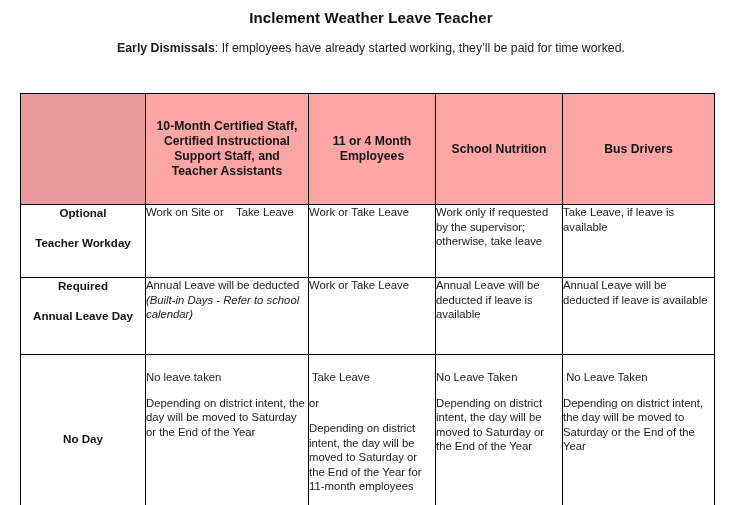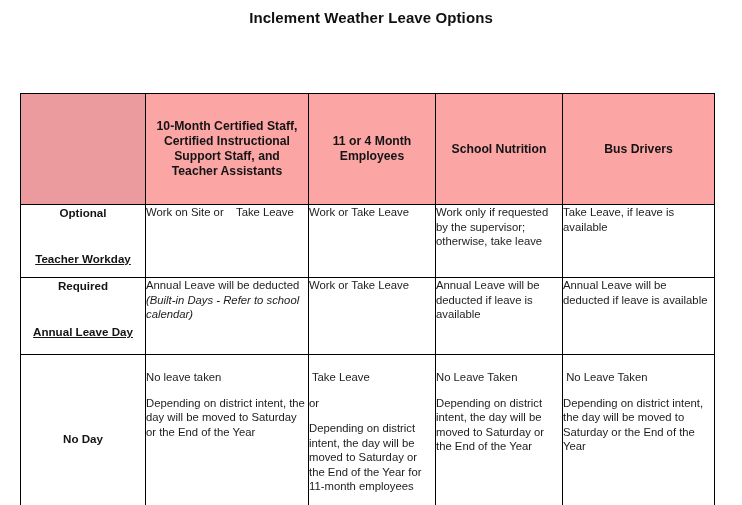--- a/index.html
+++ b/index.html
@@ -96,21 +96,21 @@
   td.row-label {
     text-align: center;
     vertical-align: middle;
     font-size: 11.6px;
     font-weight: bold;
     line-height: 15px;
     color: #141414;
     padding: 6px 6px;
   }
   td.row-label .lbl-line { display: block; }
-  td.row-label .lbl-line + .lbl-line { margin-top: 31px; text-decoration: underline; }
+  td.row-label .lbl-line + .lbl-line { margin-top: 15px; }
 
   
   td.cell {
     font-size: 11.3px;
     line-height: 14.5px;
     color: #1c1c1c;
     padding: 11px 9px 8px 9px;
     vertical-align: top;
   }
   td.cell p {
@@ -126,23 +126,24 @@
   tr.r-noday td.row-label { vertical-align: middle; }
   tr.r-noday td.cell { padding-top: 15px; }
 
   .nowrap-gap { white-space: pre; }
 </style>
 </head>
 <body>
 
 <div class="page">
 
-  <h1 class="doc-title">Inclement Weather Leave Options</h1>
-
-
+  <h1 class="doc-title">Inclement Weather Leave Teacher</h1>
+
+
+  <p class="doc-note"><b>Early Dismissals</b><span>: If employees have already started working, they’ll be paid for time worked.</span></p>
 
   <div class="tbl-wrap">
     <table class="leave-table">
       <colgroup>
         <col class="c0">
           <col class="c1">
           <col class="c2">
           <col class="c3">
           <col class="c4">
       </colgroup>

